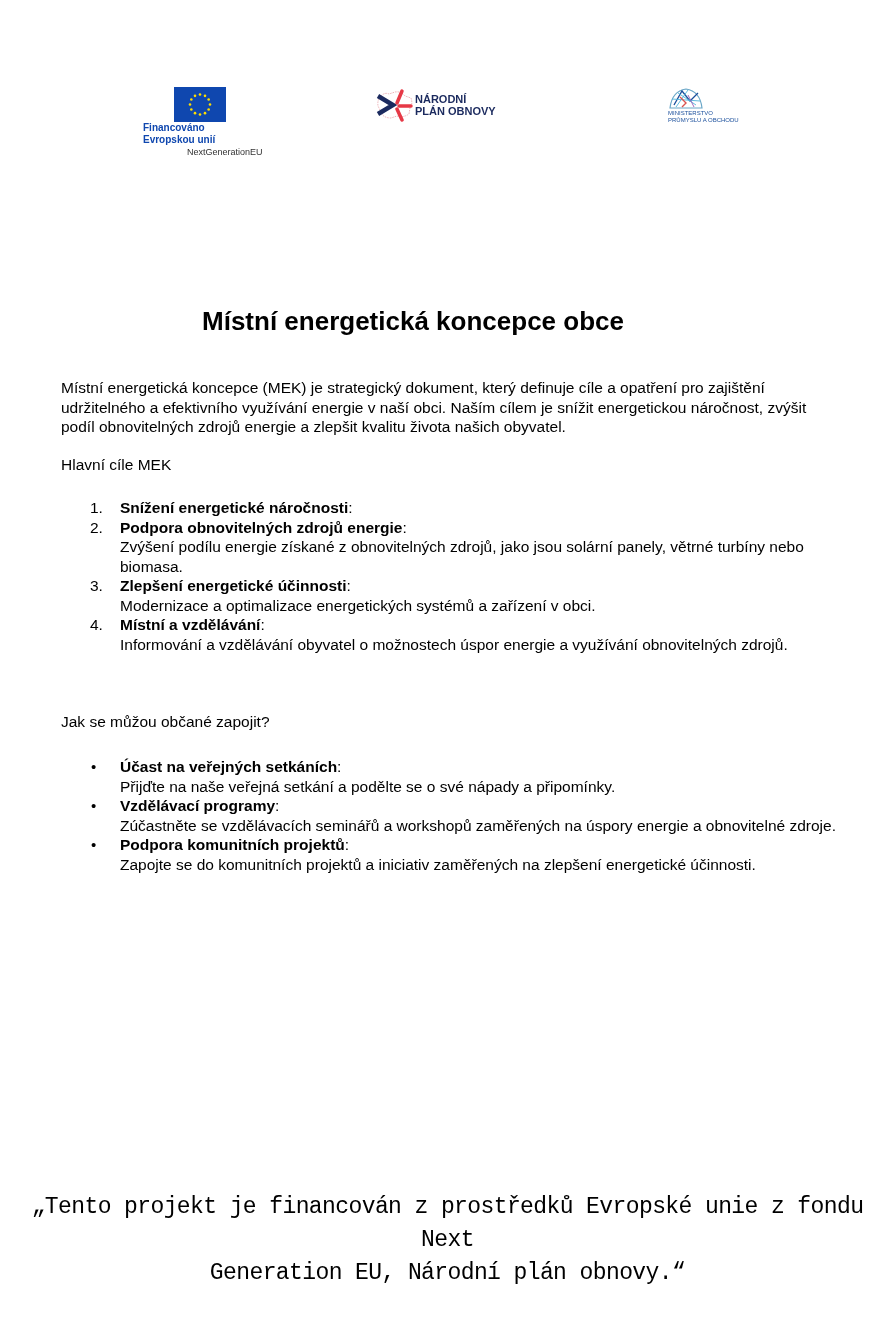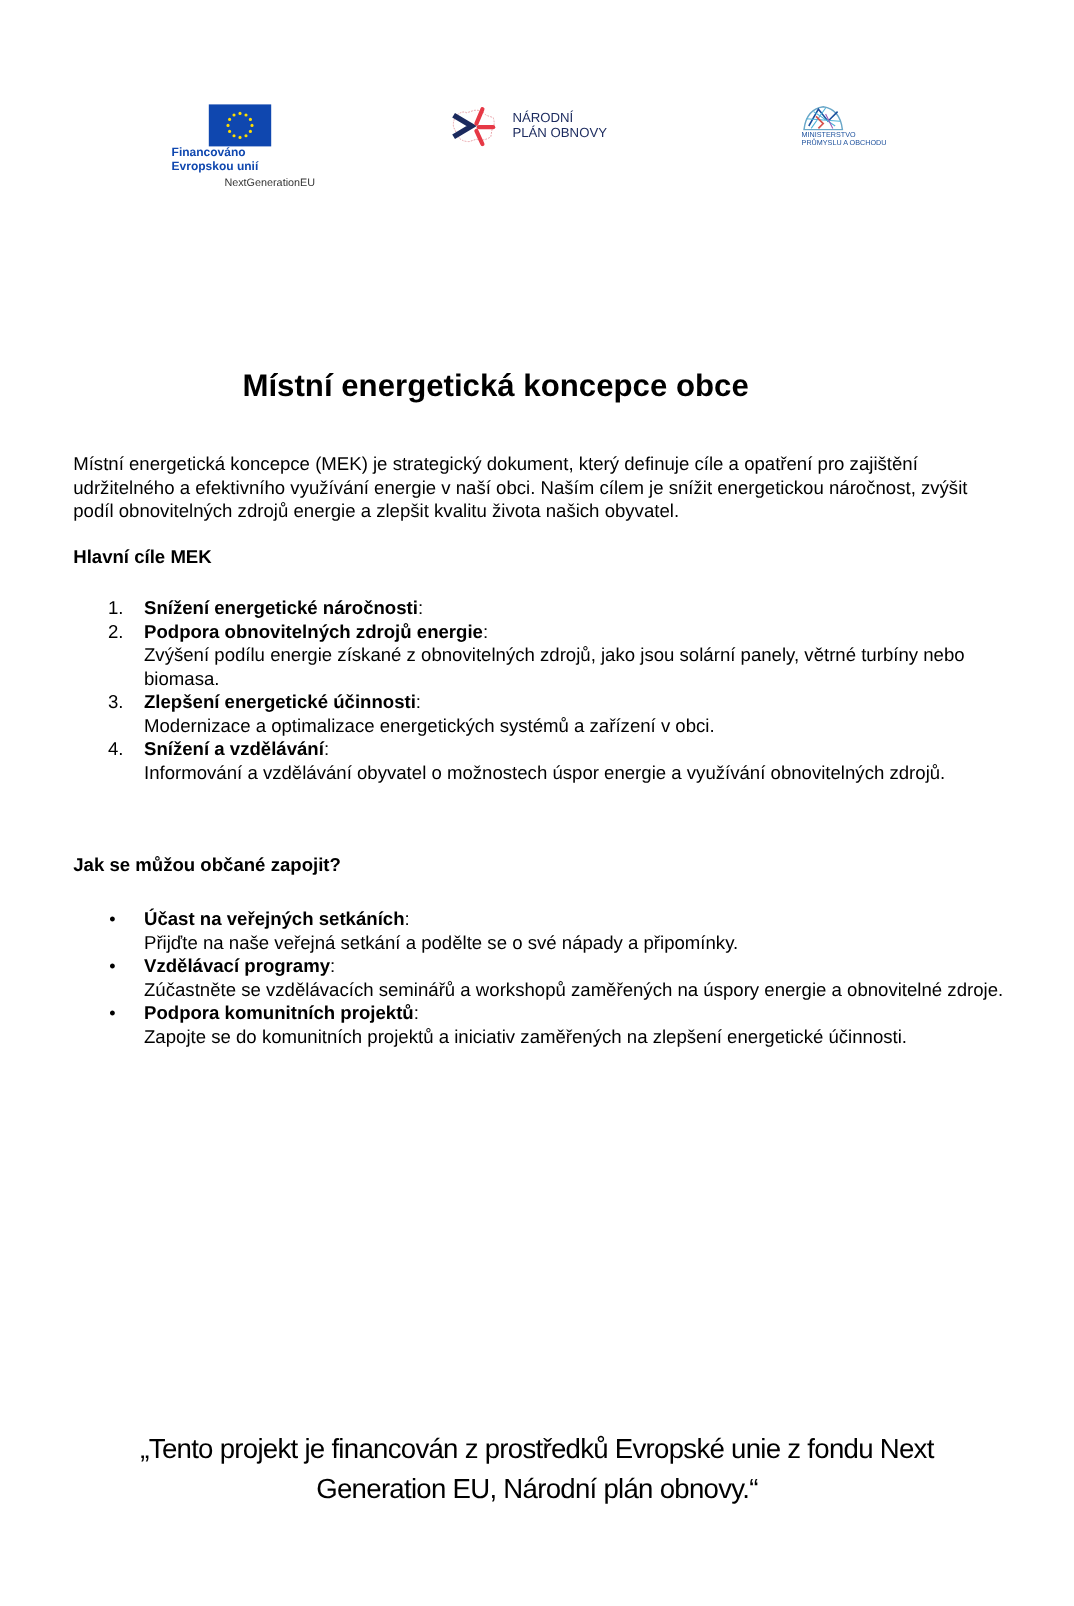--- a/index.html
+++ b/index.html
@@ -6,43 +6,43 @@
   body { width: 895px; height: 1338px; position: relative; overflow: hidden; font-family: "Liberation Sans", sans-serif; color: #000; }
 
   .logo { position: absolute; display: flex; align-items: center; }
   .eu-logo { left: 137px; top: 87px; flex-direction: column; }
   .eu-flag { width: 52px; height: 35px; background: #0f47af; position: relative; }
   .eu-text { margin-left: 6px; line-height: 12px; }
   .eu-text .l1, .eu-text .l2 { font-size: 10px; font-weight: bold; color: #0f47af; display: block; }
   .eu-text .l3 { font-size: 9px; color: #333; display: block; padding-left: 44px; }
 
   .npo-logo { left: 375px; top: 88px; }
-  .npo-text { margin-left: 12px; line-height: 12px; font-size: 11px; font-weight: normal; color: #1b2a5e; }
+  .npo-text { margin-left: 0; line-height: 12px; font-size: 11px; font-weight: bold; color: #1b2a5e; }
   .npo-text span { display: block; }
 
   .mpo-logo { left: 668px; top: 87px; flex-direction: column; align-items: flex-start; }
   .mpo-text { font-size: 6px; color: #1b4f9c; line-height: 7px; margin-top: 1px; }
   .mpo-text span { display: block; }
 
   .title { position: absolute; left: 0; width: 826px; top: 306px; text-align: center; font-size: 26px; font-weight: bold; }
 
   .intro { position: absolute; left: 61px; top: 378px; width: 780px; font-size: 15.5px; line-height: 19.5px; }
-  .h2 { position: absolute; left: 61px; font-size: 15.5px; font-weight: bold; }
+  .h2 { position: absolute; left: 61px; font-size: 15.5px; font-weight: normal; }
   .h2.goals { top: 456px; }
   .h2.involve { top: 713px; }
 
   .list { position: absolute; left: 61px; width: 780px; margin: 0; padding: 0; list-style: none; font-size: 15.5px; line-height: 19.5px; }
   .list.goals { top: 498px; }
   .list.involve { top: 757px; }
   .list li { position: relative; padding-left: 59px; }
   .list .marker { position: absolute; left: 29px; top: 0; }
   .list.involve .marker { left: 30px; font-size: 15px; }
   .list .item-title { font-weight: bold; }
 
-  .footer { position: absolute; left: 0; width: 895px; top: 1191px; text-align: center; font-size: 23px; line-height: 33px; font-family: Liberation Sans, sans-serif; font-weight: normal; letter-spacing: -0.6px; }
+  .footer { position: absolute; left: 0; width: 895px; top: 1191px; text-align: center; font-size: 23px; line-height: 33px; font-family: Liberation Mono, monospace; font-weight: normal; letter-spacing: -0.6px; }
   .footer span { display: block; }
 </style>
 </head>
 <body>
 
 <div class="logo eu-logo">
   <div class="eu-flag">
     <svg width="52" height="35" viewBox="0 0 52 35" id="eu-stars">
         <circle cx="26" cy="7.5" r="1.3" fill="#ffdd00"></circle>
         <circle cx="31" cy="8.839745962155613" r="1.3" fill="#ffdd00"></circle>
@@ -108,21 +108,21 @@
     <span class="item-title">Podpora obnovitelných zdrojů energie</span><span>:</span><br>
     <span>Zvýšení podílu energie získané z obnovitelných zdrojů, jako jsou solární panely, větrné turbíny nebo biomasa.</span>
   </li>
   <li>
     <span class="marker">3.</span>
     <span class="item-title">Zlepšení energetické účinnosti</span><span>:</span><br>
     <span>Modernizace a optimalizace energetických systémů a zařízení v obci.</span>
   </li>
   <li>
     <span class="marker">4.</span>
-    <span class="item-title">Snížení a vzdělávání</span><span>:</span><br>
+    <span class="item-title">Místní a vzdělávání</span><span>:</span><br>
     <span>Informování a vzdělávání obyvatel o možnostech úspor energie a využívání obnovitelných zdrojů.</span>
   </li>
 </ol>
 
 <div class="h2 involve">Jak se můžou občané zapojit?</div>
 <ul class="list involve">
   <li>
     <span class="marker">•</span>
     <span class="item-title">Účast na veřejných setkáních</span><span>:</span><br>
     <span>Přijďte na naše veřejná setkání a podělte se o své nápady a připomínky.</span>

